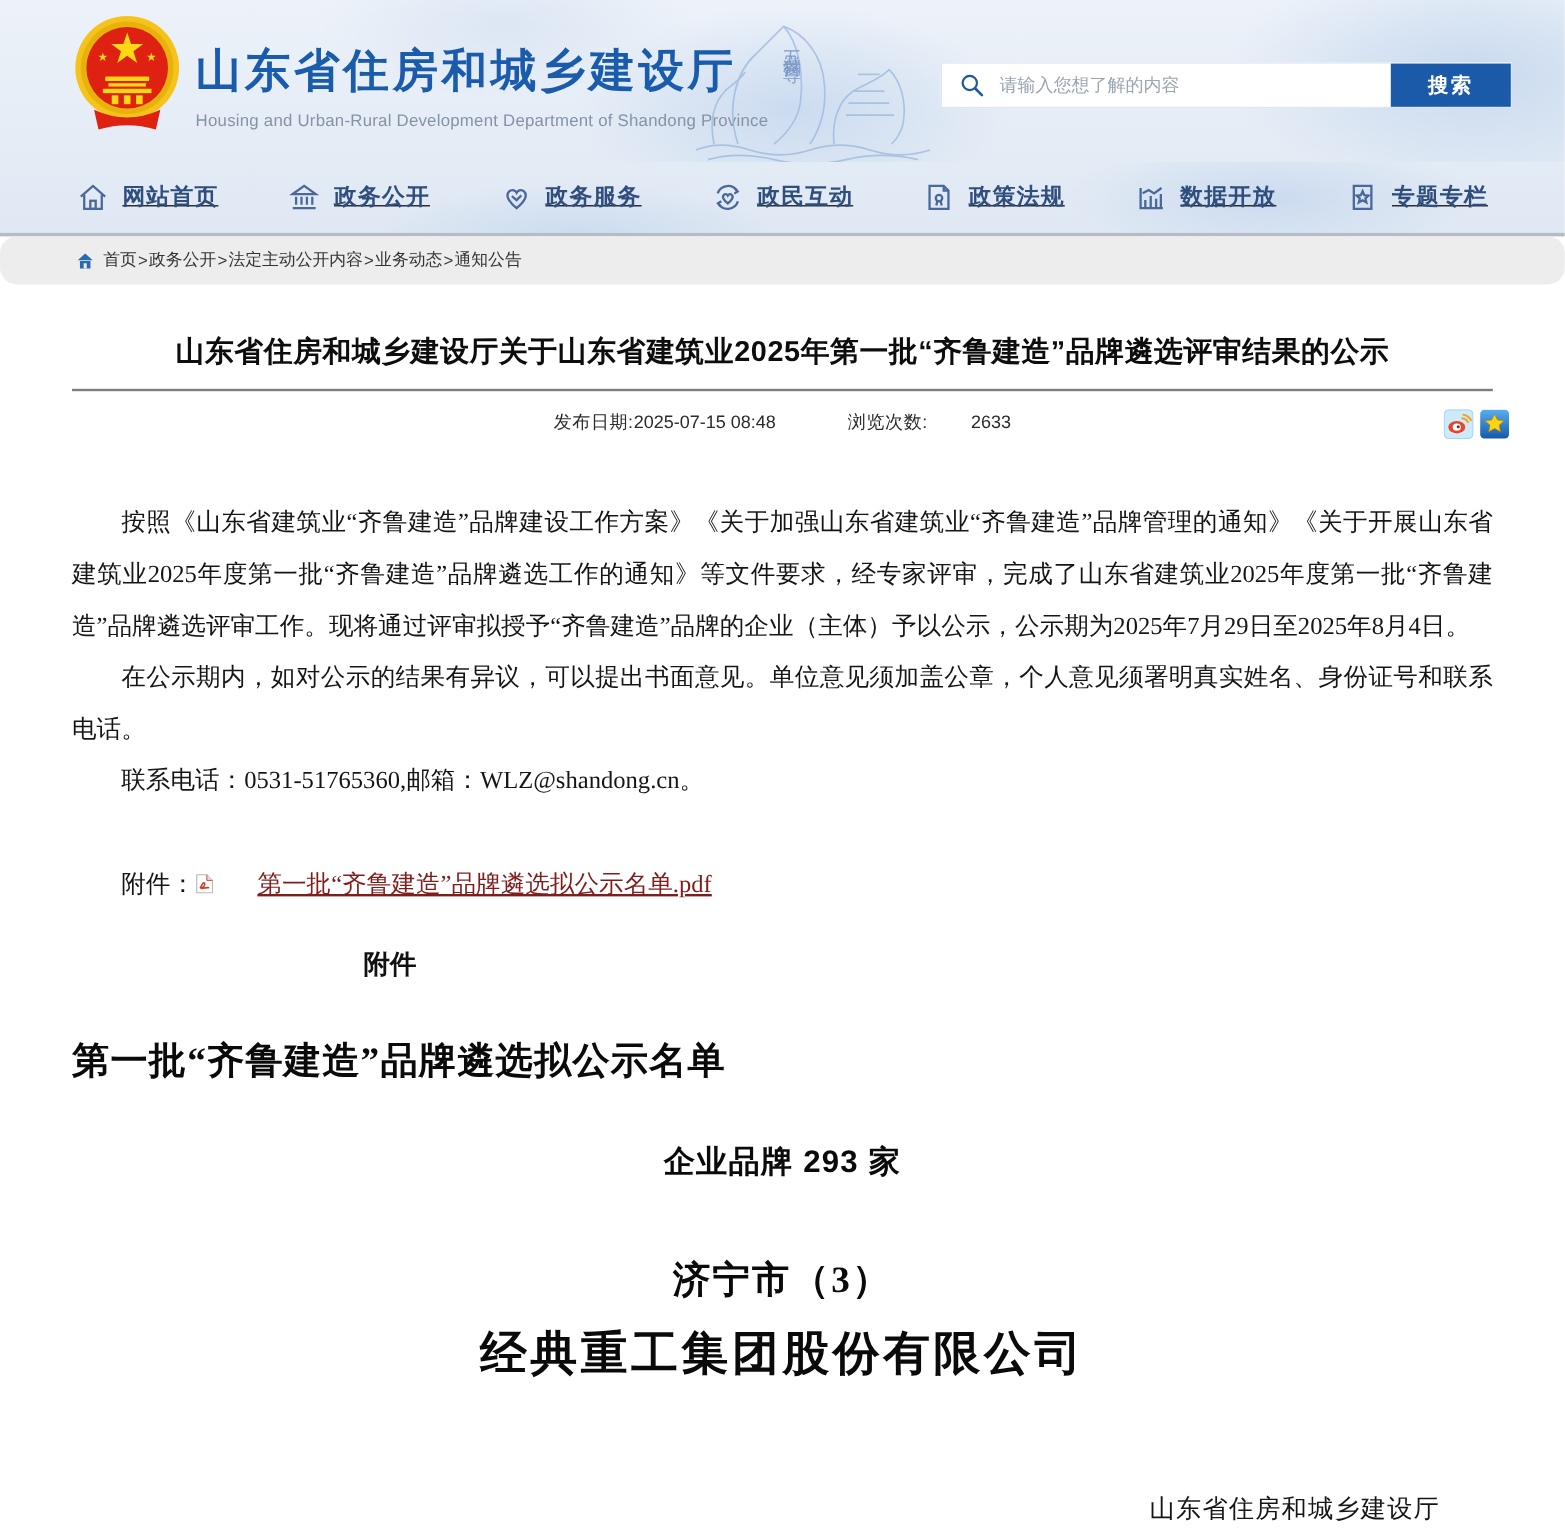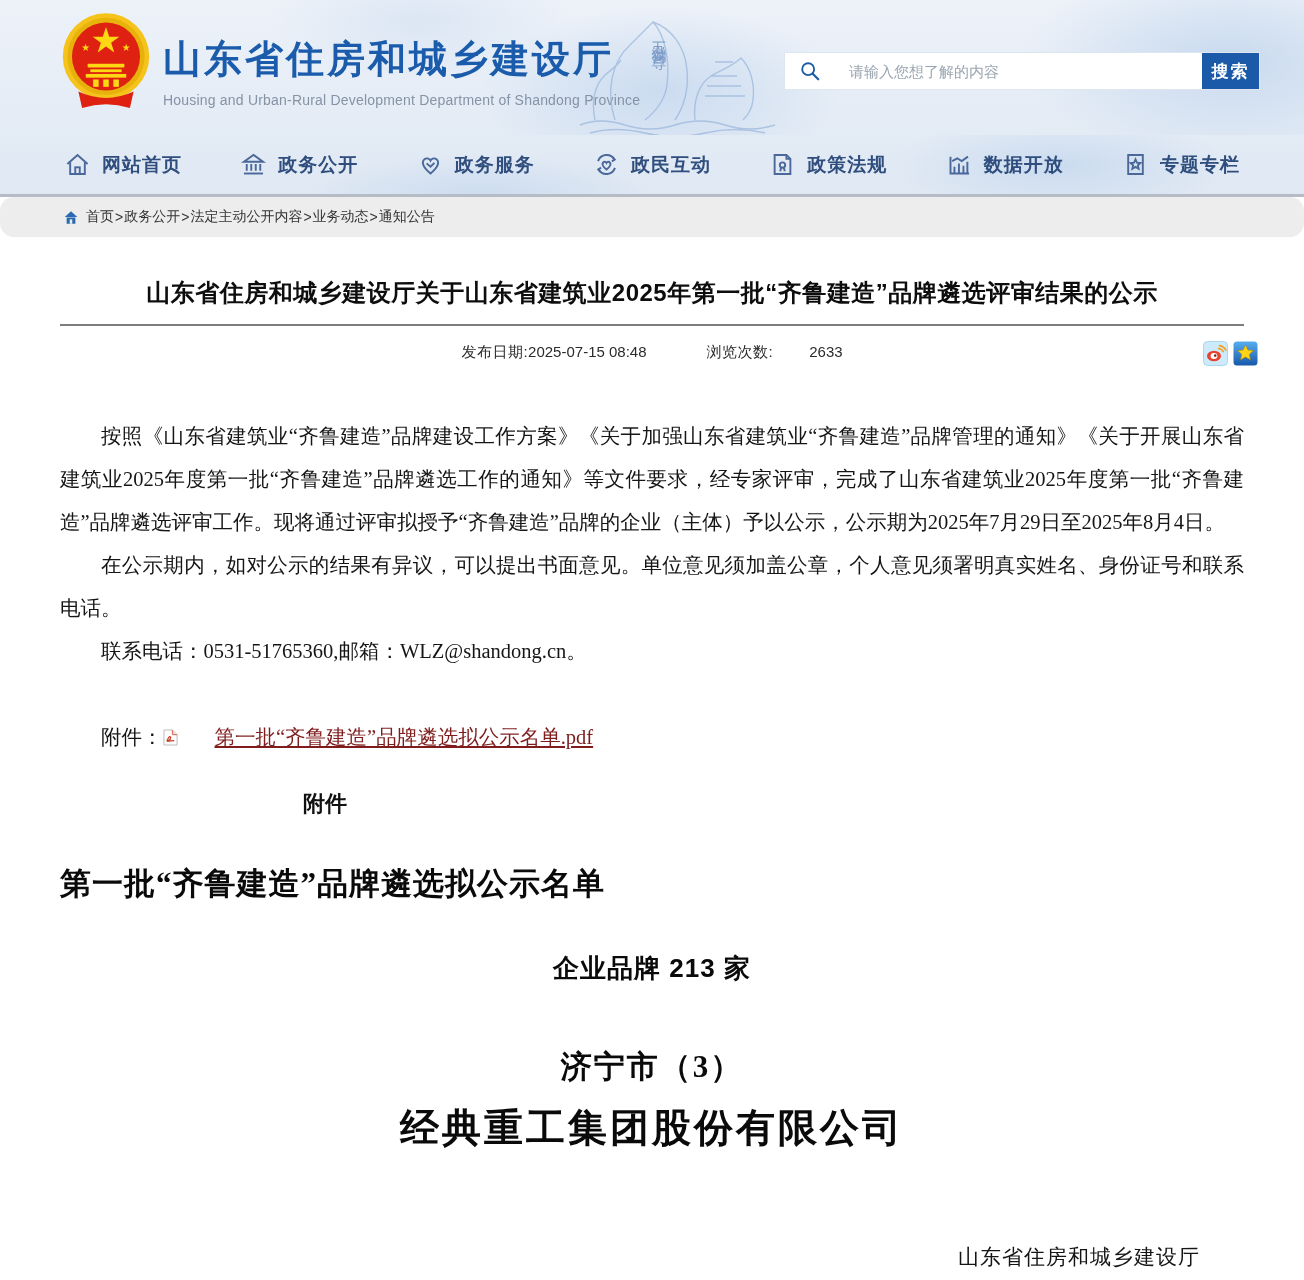--- a/index.html
+++ b/index.html
@@ -30,41 +30,41 @@
   .mountain-art { position:absolute; left:575px; top:0; width:215px; height:135px; opacity:.85; pointer-events:none; }
   .seal-text {
     position:absolute; left:648px; top:30px; width:20px;
     writing-mode:vertical-rl; font-size:15px; color:#7d9cc9;
     font-family:"Liberation Serif", serif; letter-spacing:4px; pointer-events:none;
   }
   .search-bar {
     position:absolute; left:784px; top:52px; width:476px; height:38px;
     display:flex; background:#ffffff; border:1px solid #dfe6ef;
   }
-  .search-input-wrap { flex:1; display:flex; align-items:center; padding-left:14px; gap:28px; }
+  .search-input-wrap { flex:1; display:flex; align-items:center; padding-left:14px; gap:12px; }
   .search-input {
     flex:1; border:none; outline:none; font-size:15px; color:#333; height:100%;
     font-family:"Liberation Sans", sans-serif; background:transparent;
   }
   .search-input::placeholder { color:#9aa5b1; }
   .search-btn {
-    width:57px; background:#1b5aa8; color:#fff; border:none; font-size:17px; font-weight:bold;
+    width:100px; background:#1b5aa8; color:#fff; border:none; font-size:17px; font-weight:bold;
     cursor:pointer; letter-spacing:2px; font-family:Liberation Sans, sans-serif;
   }
   
   .main-nav {
     height:62px; padding:0 64px;
     display:flex; align-items:center; justify-content:space-between;
     background:
       radial-gradient(ellipse 240px 60px at 480px 60px, rgba(176,202,233,.4), rgba(176,202,233,0) 70%),
       radial-gradient(ellipse 240px 70px at 1060px 30px, rgba(176,202,233,.45), rgba(176,202,233,0) 70%),
       linear-gradient(180deg, #e3ebf5 0%, #dfe8f3 100%);
     border-bottom:3px solid #b6bcc6;
   }
-  .nav-item { display:flex; align-items:center; gap:11px; cursor:pointer; }
+  .nav-item { display:flex; gap:11px; cursor:pointer;text-decoration:underline; }
   .nav-item svg { width:27px; height:27px; stroke:#4a6899; fill:none; stroke-width:1.7; }
   .nav-label { font-size:19px; font-weight:bold; color:#2f4e7d; letter-spacing:1px; }
   
   .breadcrumb {
     height:40px; background:#ededed; display:flex; align-items:center; padding-left:63px;
     font-size:14px; color:#333;border-radius:14px;
   }
   .breadcrumb .home-glyph { width:16px; height:15px; margin-right:7px; }
   .crumb { color:#333; cursor:pointer; }
   .crumb-sep { color:#333; margin:0 1px; }
@@ -275,21 +275,21 @@
     <span>附件：</span><svg class="pdf-glyph" viewBox="0 0 16 18">
         <path d="M1 1 H10 L15 6 V17 H1 Z" fill="#ffffff" stroke="#b9b9b9"></path>
         <path d="M10 1 V6 H15" fill="#f0d9d4" stroke="#c9402a" stroke-width=".8"></path>
         <path d="M4 13 C6 9 7 7 8 8.5 C9 10 6.5 12.5 4.5 13.2 C7 12.8 10 12 12 12.5" stroke="#c9402a" stroke-width="1.4" fill="none"></path>
       </svg><a class="attach-link">第一批“齐鲁建造”品牌遴选拟公示名单.pdf</a>
   </div>
 
   <section class="preview">
     <div class="preview-attach-heading">附件</div>
     <div class="preview-doc-title">第一批“齐鲁建造”品牌遴选拟公示名单</div>
-    <div class="preview-subtitle">企业品牌 213 家</div>
+    <div class="preview-subtitle">企业品牌 293 家</div>
     <div class="preview-city">济宁市（3）</div>
     <div class="preview-company">经典重工集团股份有限公司</div>
   </section>
 
   <div class="signature">
     <div class="sig-org">山东省住房和城乡建设厅</div>
     <div class="sig-date">2025年7月28日</div>
   </div>
 </main>
 

